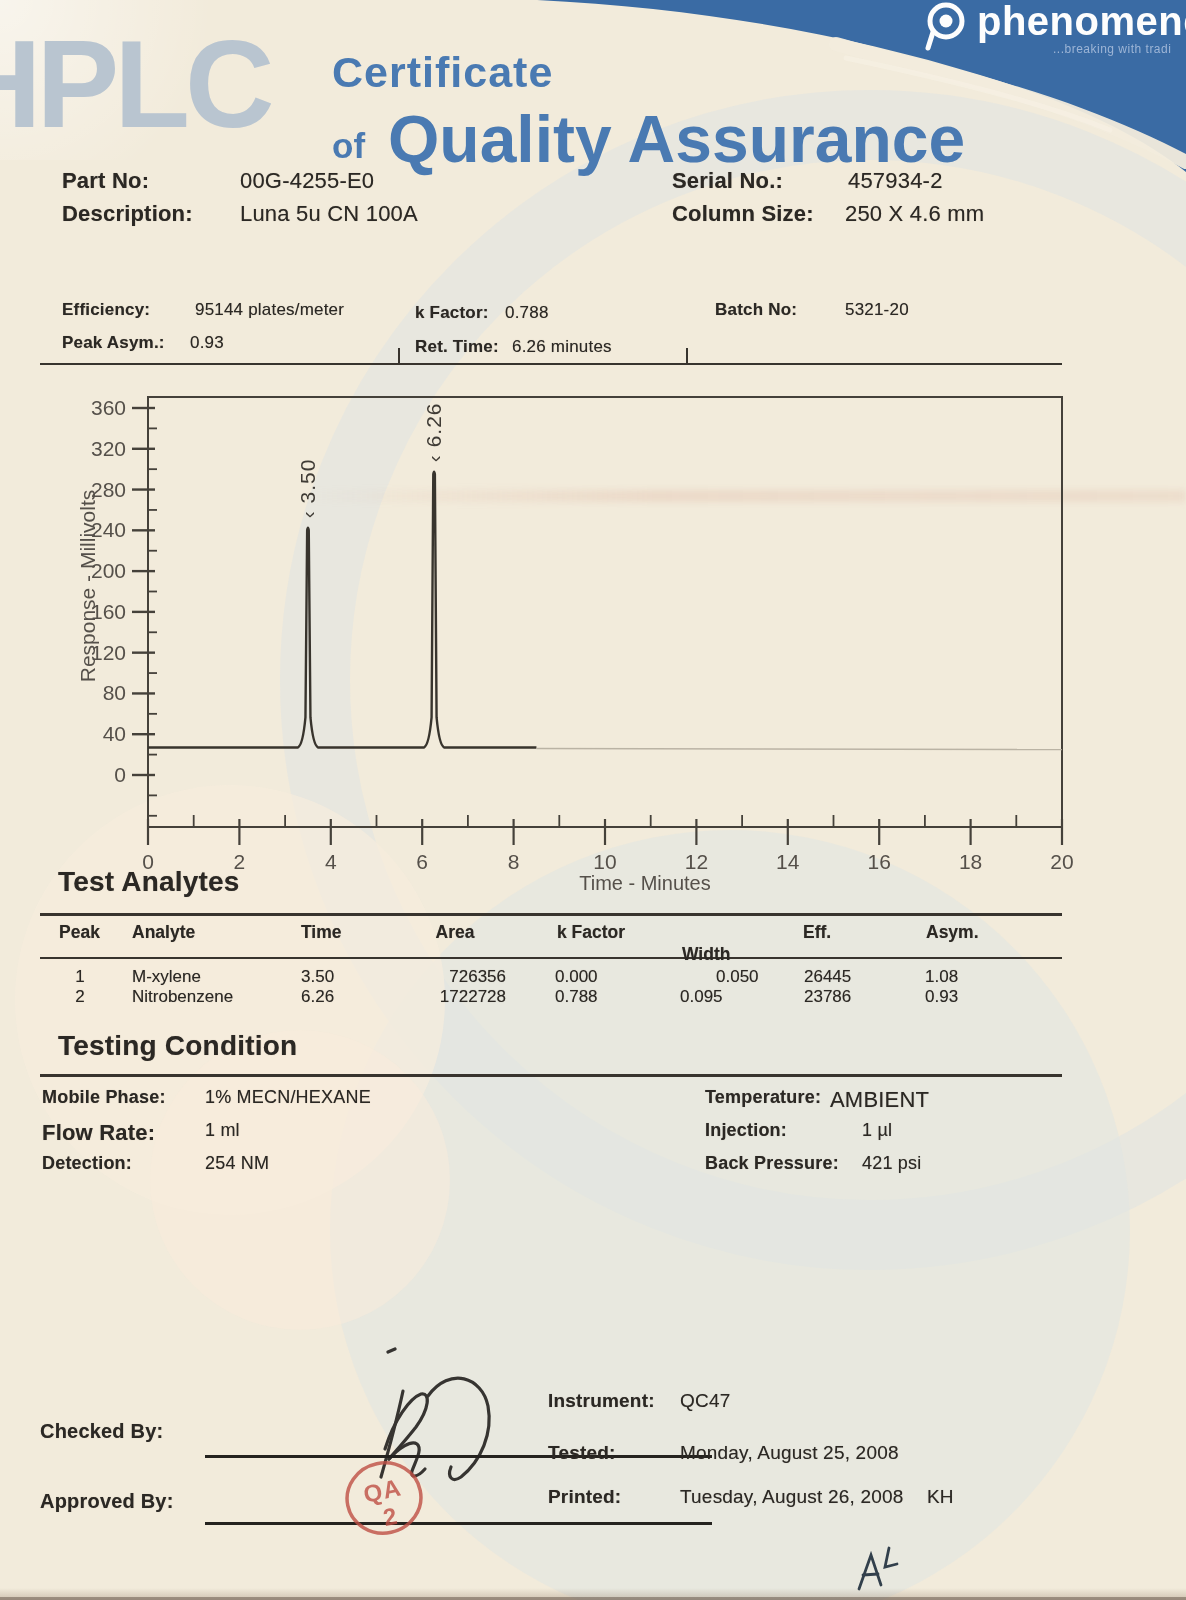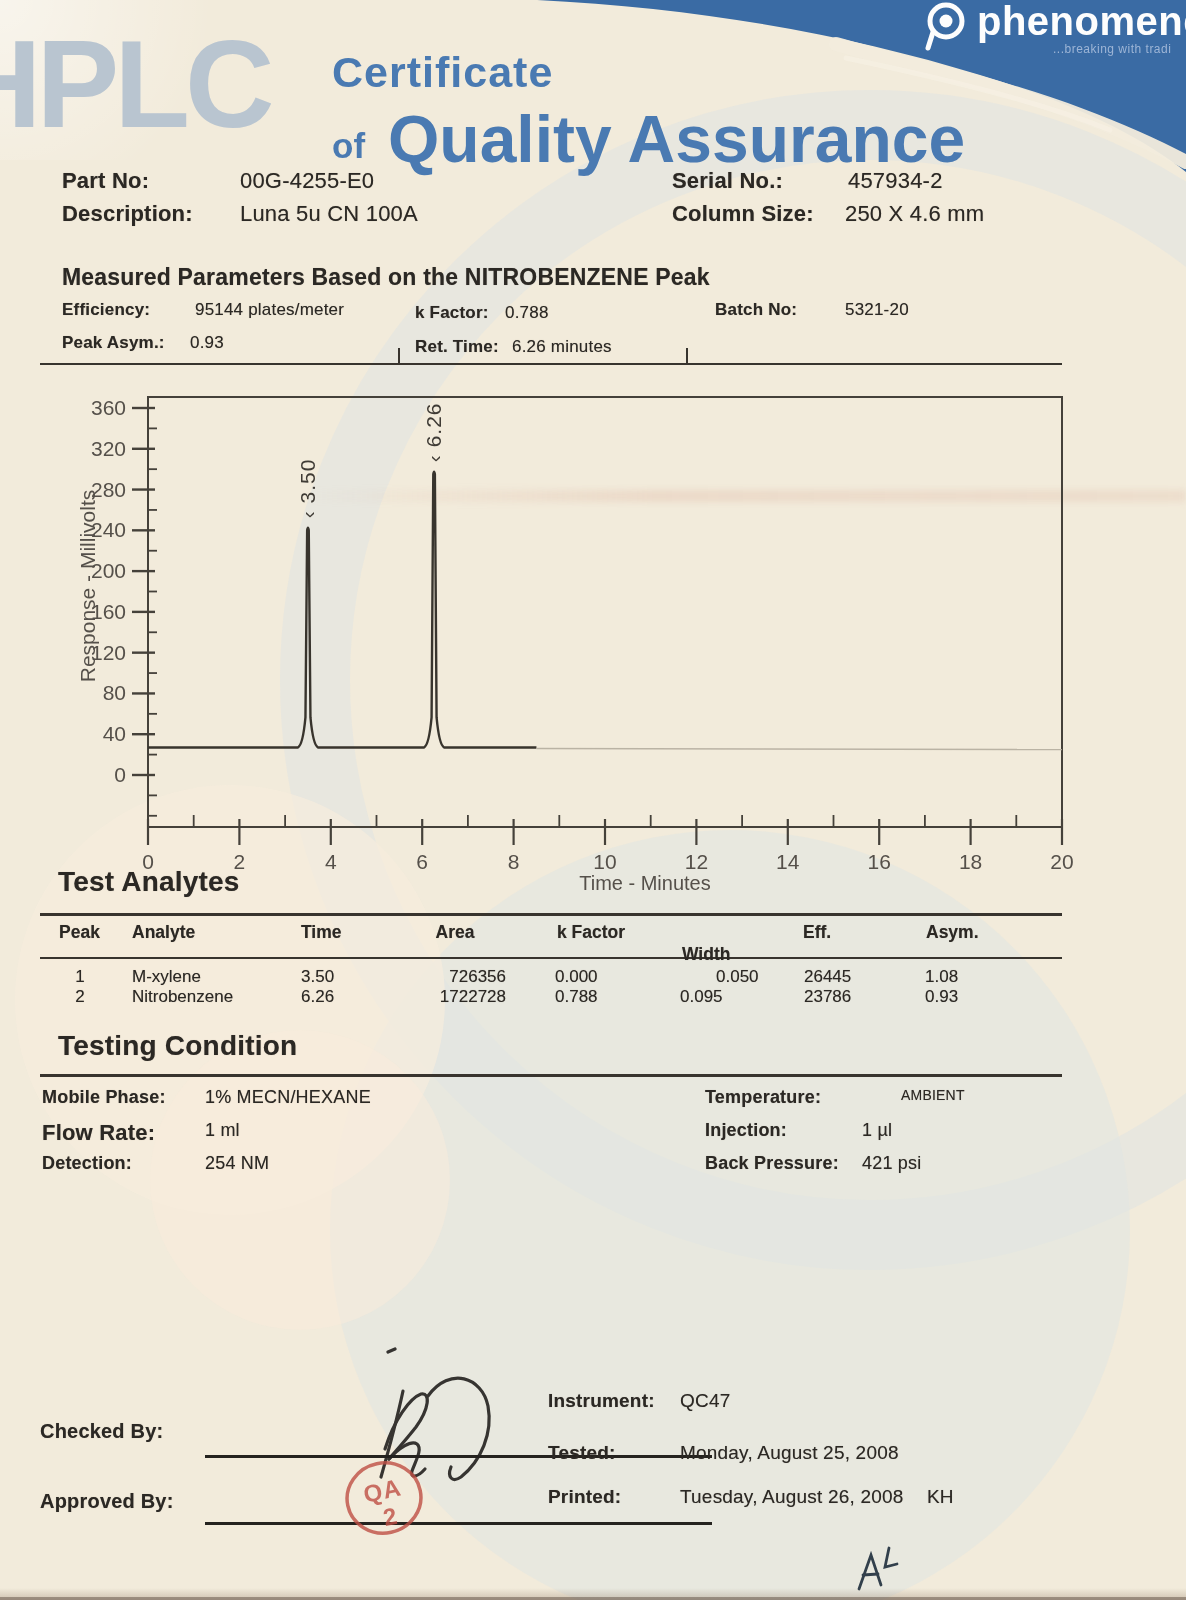--- a/index.html
+++ b/index.html
@@ -70,21 +70,20 @@
 
   <div class="abs doc b" style="left:62px;top:168px;font-size:22px">Part No:</div>
   <div class="abs doc" style="left:240px;top:168px;font-size:22px">00G-4255-E0</div>
   <div class="abs doc b" style="left:672px;top:168px;font-size:22px">Serial No.:</div>
   <div class="abs doc" style="left:848px;top:168px;font-size:22px">457934-2</div>
   <div class="abs doc b" style="left:62px;top:201px;font-size:22px">Description:</div>
   <div class="abs doc" style="left:240px;top:201px;font-size:22px">Luna 5u CN 100A</div>
   <div class="abs doc b" style="left:672px;top:201px;font-size:22px">Column Size:</div>
   <div class="abs doc" style="left:845px;top:201px;font-size:22px">250 X 4.6 mm</div>
 
-  <div class="abs doc b" style="left:62px;top:264px;font-size:23px">Measured Parameters Based on the NITROBENZENE Peak</div>
   <div class="abs doc b" style="left:62px;top:300px;font-size:17px">Efficiency:</div>
   <div class="abs doc" style="left:195px;top:300px;font-size:17px">95144 plates/meter</div>
   <div class="abs doc b" style="left:415px;top:303px;font-size:17px">k Factor:</div>
   <div class="abs doc" style="left:505px;top:303px;font-size:17px">0.788</div>
   <div class="abs doc b" style="left:715px;top:300px;font-size:17px">Batch No:</div>
   <div class="abs doc" style="left:845px;top:300px;font-size:17px">5321-20</div>
   <div class="abs doc b" style="left:62px;top:333px;font-size:17px">Peak Asym.:</div>
   <div class="abs doc" style="left:190px;top:333px;font-size:17px">0.93</div>
   <div class="abs doc b" style="left:415px;top:337px;font-size:17px">Ret. Time:</div>
   <div class="abs doc" style="left:512px;top:337px;font-size:17px">6.26 minutes</div>
@@ -173,21 +172,21 @@
 
   <div class="abs doc b" style="left:58px;top:1030px;font-size:28px">Testing Condition</div>
   <div class="rule" style="left:40px;top:1074px;width:1022px;height:3px"></div>
   <div class="abs doc b" style="left:42px;top:1087px;font-size:18px">Mobile Phase:</div>
   <div class="abs doc" style="left:205px;top:1087px;font-size:18px">1% MECN/HEXANE</div>
   <div class="abs doc b" style="left:42px;top:1120px;font-size:22px">Flow Rate:</div>
   <div class="abs doc" style="left:205px;top:1120px;font-size:18px">1 ml</div>
   <div class="abs doc b" style="left:42px;top:1153px;font-size:18px">Detection:</div>
   <div class="abs doc" style="left:205px;top:1153px;font-size:18px">254 NM</div>
   <div class="abs doc b" style="left:705px;top:1087px;font-size:18px">Temperature:</div>
-  <div class="abs doc" style="left:901px;top:1087px;font-size:14px">AMBIENT</div>
+  <div class="abs doc" style="left:830px;top:1087px;font-size:22px">AMBIENT</div>
   <div class="abs doc b" style="left:705px;top:1120px;font-size:18px">Injection:</div>
   <div class="abs doc" style="left:862px;top:1120px;font-size:18px">1 µl</div>
   <div class="abs doc b" style="left:705px;top:1153px;font-size:18px">Back Pressure:</div>
   <div class="abs doc" style="left:862px;top:1153px;font-size:18px">421 psi</div>
 
   <div class="abs doc b" style="left:40px;top:1420px;font-size:20px">Checked By:</div>
   <div class="sline" style="top:1455px"></div>
   <div class="abs doc b" style="left:40px;top:1490px;font-size:20px">Approved By:</div>
   <div class="sline" style="top:1522px"></div>
 

